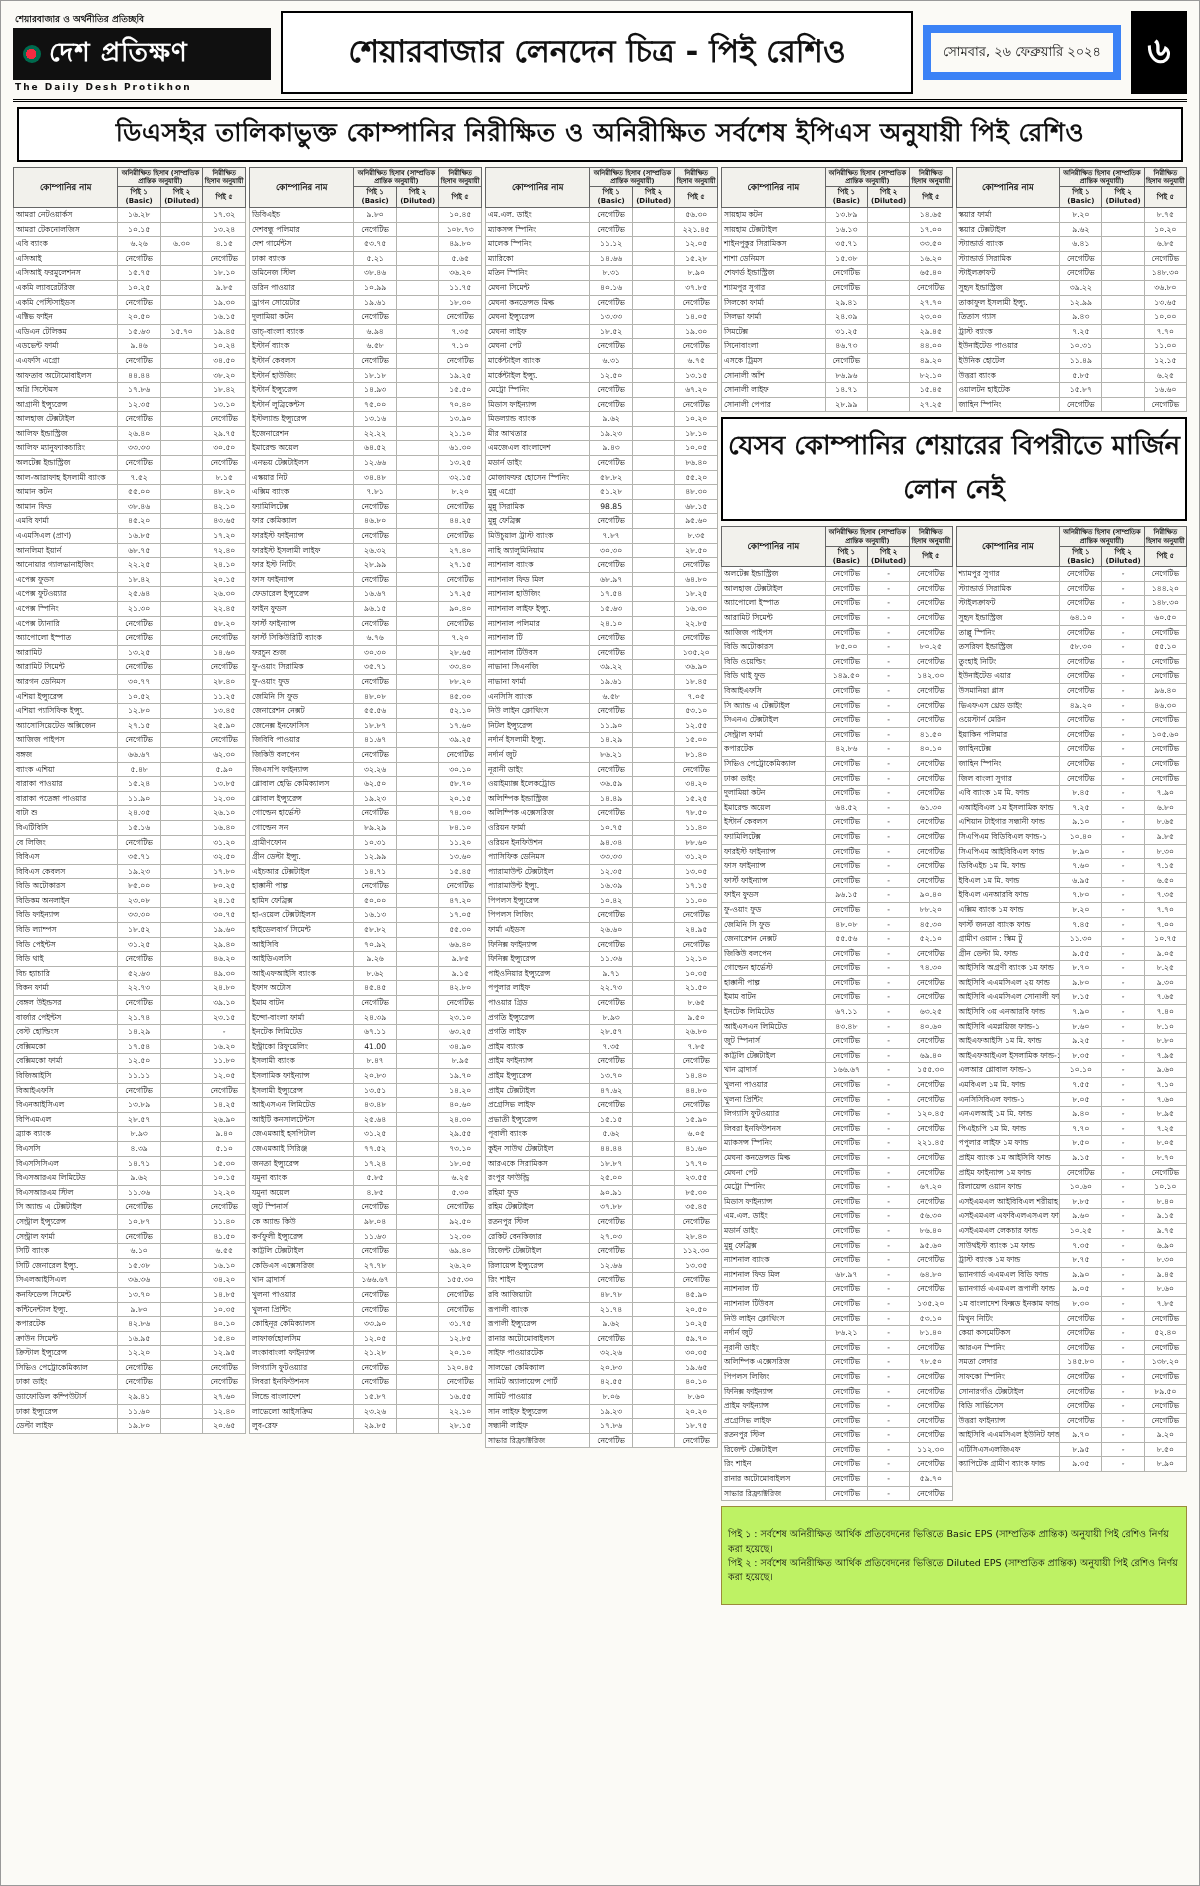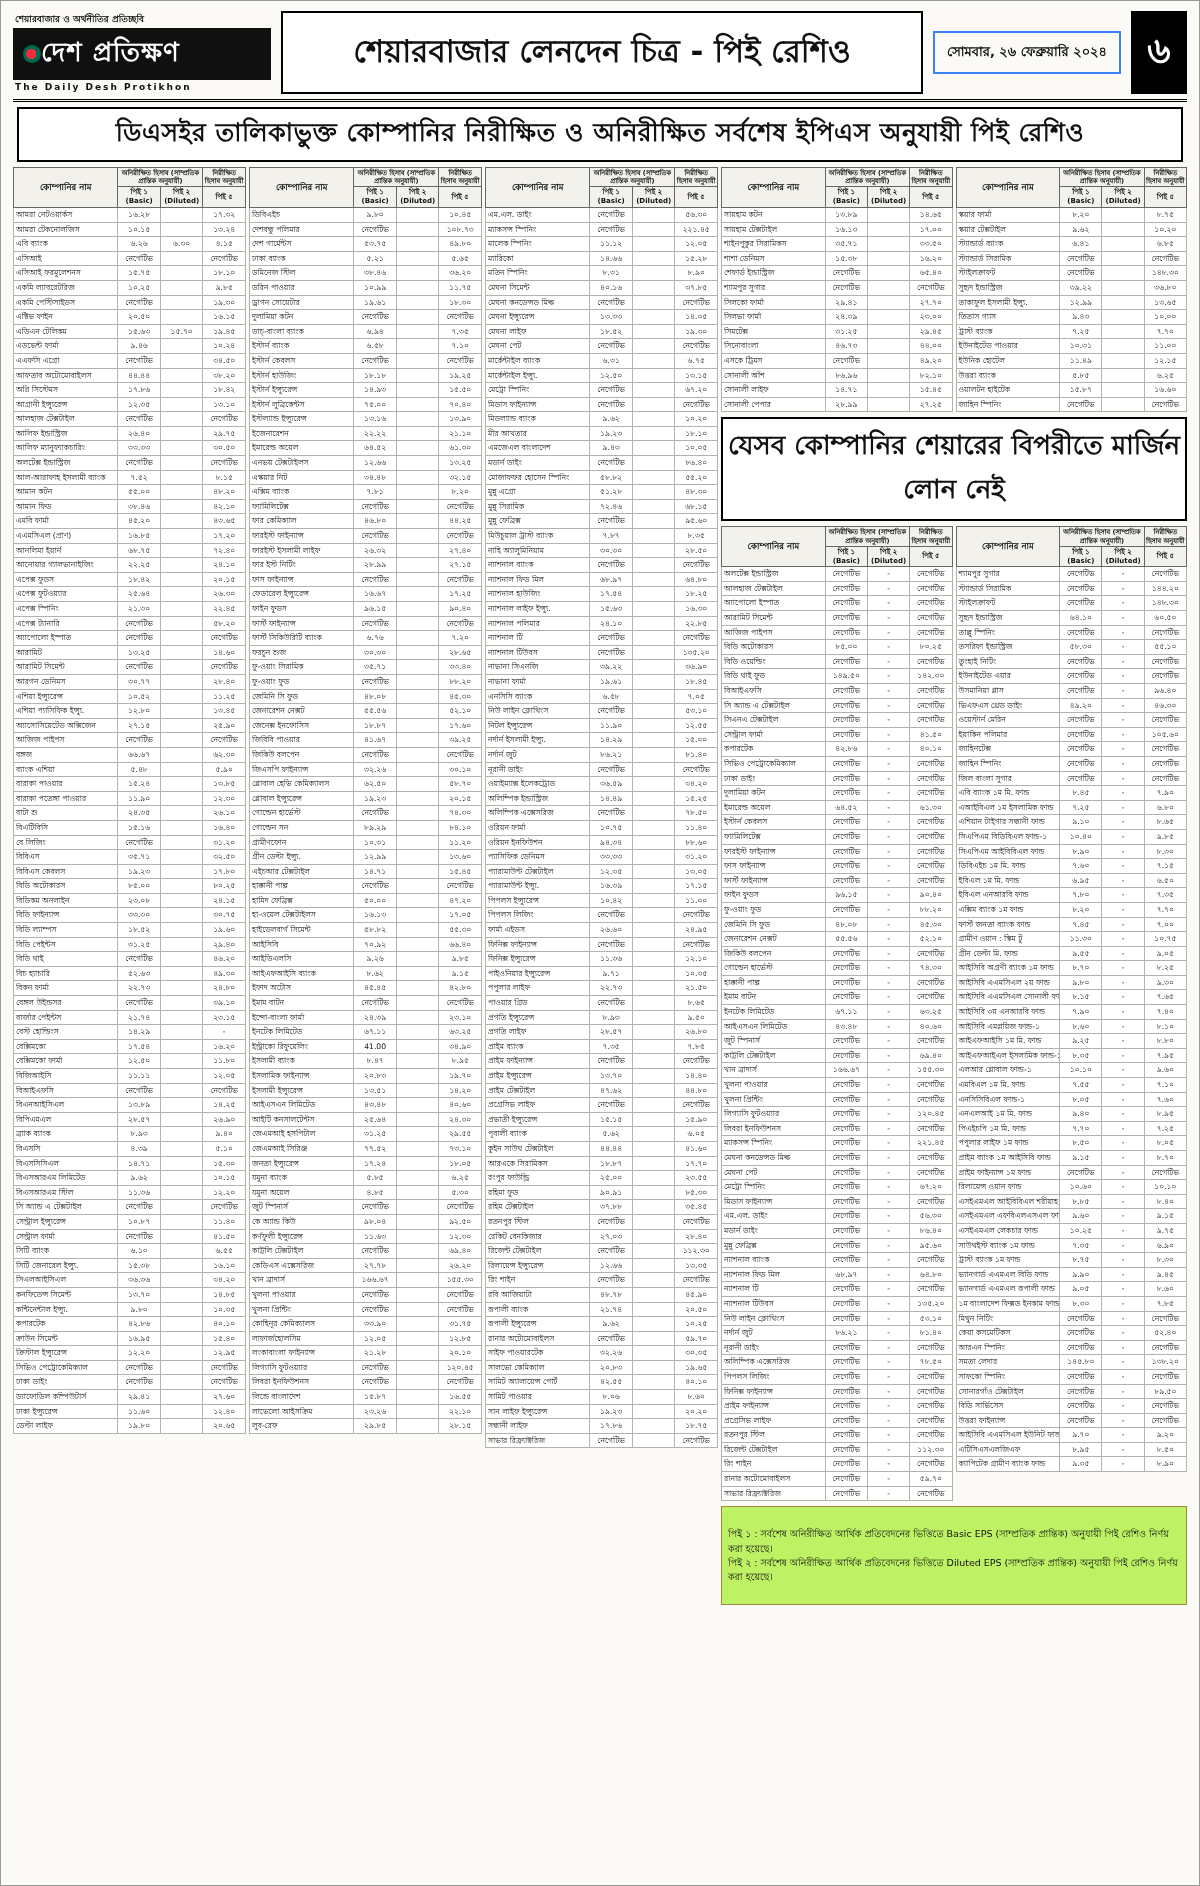--- a/index.html
+++ b/index.html
@@ -3,25 +3,25 @@
 <meta charset="utf-8">
 <style>
   *{margin:0;padding:0;box-sizing:border-box}
   html,body{background:#d8d6d0}
   body{font-family:"DejaVu Sans","Liberation Sans",sans-serif;color:#111}
   .page{width:1200px;height:1886px;margin:0 auto;background:#fbfaf6;padding:10px 12px;overflow:hidden;border:1px solid #999}
   
   .masthead{display:flex;align-items:stretch;gap:10px;border-bottom:3px double #000;padding-bottom:5px}
   .logo-wrap{width:258px;display:flex;flex-direction:column;justify-content:center}
   .tagline{font-size:9px;font-weight:bold;padding:1px 2px}
-  .logo-box{background:#101010;color:#fff;font-size:26px;font-weight:bold;padding:4px 10px;display:flex;align-items:center;letter-spacing:1px}
+  .logo-box{background:#101010;color:#fff;font-size:26px;font-weight:bold;padding:4px 10px;display:flex;align-items:center;gap:8px;letter-spacing:1px}
   .flag-icon{width:18px;height:18px;border-radius:50%;background:radial-gradient(circle at 45% 50%,#f42a41 0 38%,#006a4e 39%);flex:0 0 auto}
   .logo-sub{font-size:9px;letter-spacing:2px;padding:2px 2px;font-weight:bold}
   .title-box{flex:1;border:2px solid #000;background:#fff;display:flex;align-items:center;justify-content:center;font-size:31px;font-weight:bold;text-align:center}
-  .date-box{border:2px solid #3b82f6;align-self:center;padding:9px 12px;font-size:13px;font-weight:bold;white-space:nowrap}
+  .date-box{border:8px solid #3b82f6;align-self:center;padding:9px 12px;font-size:13px;font-weight:normal;white-space:nowrap}
   .pagenum{width:56px;background:#000;color:#fff;display:flex;align-items:center;justify-content:center;font-size:36px;font-weight:bold}
   
   .main-title{border:2px solid #000;margin:5px 4px;padding:4px 8px;font-size:25px;font-weight:bold;text-align:center;background:#fff;letter-spacing:0.5px}
   
   .columns{display:flex;gap:3px;align-items:flex-start}
   .colm{flex:1 1 0;min-width:0}
   .right{flex:2 1 0;min-width:0;display:flex;flex-direction:column;gap:5px}
   .top-pair,.margin-pair{display:flex;gap:3px;align-items:flex-start}
   .top-pair .colm,.margin-pair .colm{flex:1 1 0}
   .margin-title{border:2px solid #000;background:#fff;font-weight:bold;font-size:26px;text-align:center;padding:6px 4px}
@@ -1253,21 +1253,21 @@
               <td class="vl">৫৫.২০</td>
             </tr>
             <tr>
               <td class="nm">মুন্নু এগ্রো</td>
               <td class="vl">৫১.২৮</td>
               <td class="vl"></td>
               <td class="vl">৪৮.৩০</td>
             </tr>
             <tr>
               <td class="nm">মুন্নু সিরামিক</td>
-              <td class="vl">৭২.৪৬</td>
+              <td class="vl">98.85</td>
               <td class="vl"></td>
               <td class="vl">৬৮.১৫</td>
             </tr>
             <tr>
               <td class="nm">মুন্নু ফেব্রিক্স</td>
               <td class="vl">নেগেটিভ</td>
               <td class="vl"></td>
               <td class="vl">৯৫.৬০</td>
             </tr>
             <tr>

